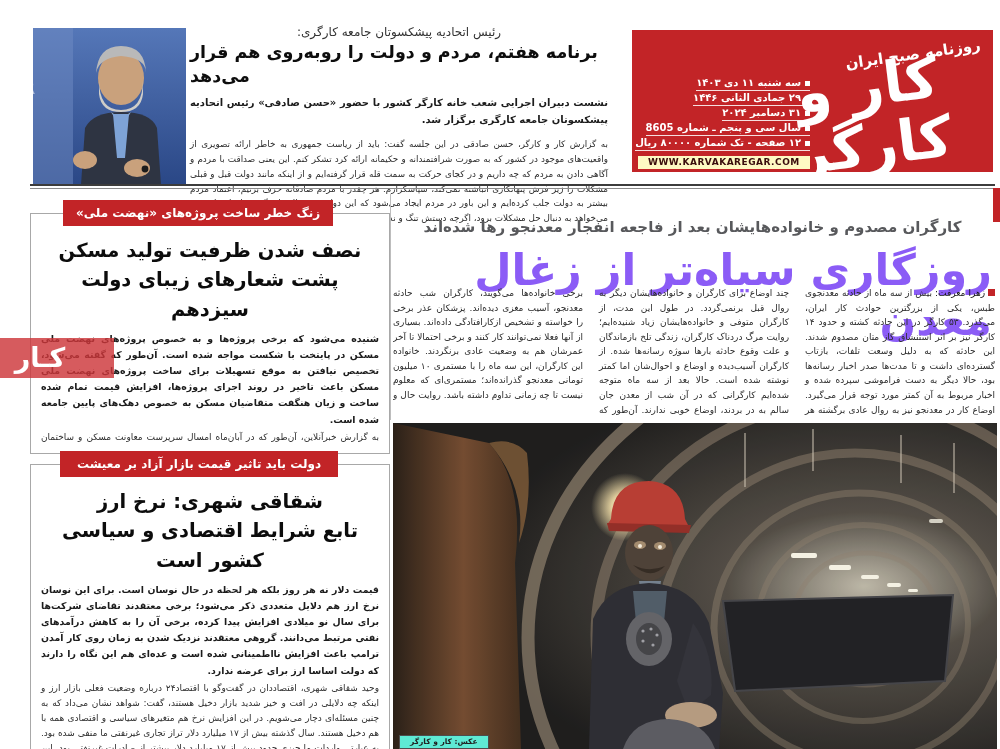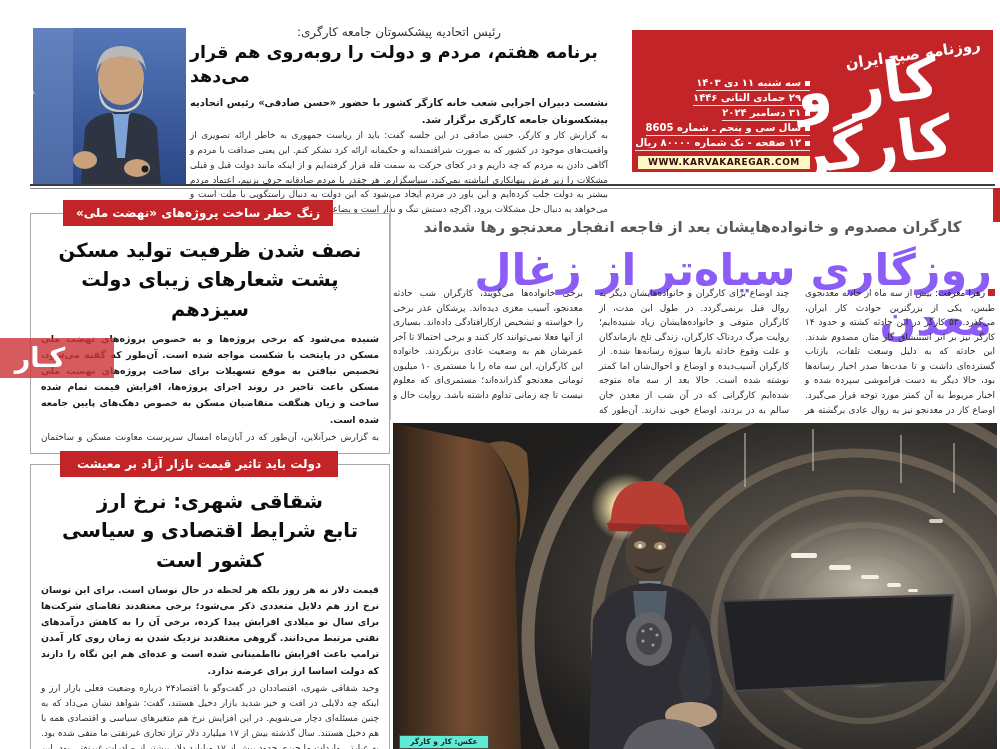--- a/index.html
+++ b/index.html
@@ -5,21 +5,21 @@
   html,body{margin:0;padding:0;}
   body{width:1000px;height:749px;overflow:hidden;background:#f4f4f2;
        font-family:"DejaVu Sans","Liberation Sans",sans-serif;}
   .page{position:relative;width:1000px;height:749px;background:#ffffff;overflow:hidden;}
 
   
   .top-photo{position:absolute;left:33px;top:28px;width:153px;height:157px;overflow:hidden;}
   .top-article{position:absolute;left:190px;top:25px;width:418px;height:162px;}
   .ta-kicker{text-align:center;font-size:12px;color:#333;margin:0 0 2px;}
   .ta-headline{text-align:left;font-size:17.5px;font-weight:bold;color:#0d0d0d;margin:0 0 6px;line-height:1.35;}
-  .ta-lead{font-size:10px;font-weight:bold;color:#1c1c1c;text-align:justify;margin:0 0 0;line-height:1.7;}
+  .ta-lead{font-size:10px;font-weight:bold;color:#1c1c1c;text-align:justify;margin:0 0 9px;line-height:1.7;}
   .ta-body{font-size:8.8px;color:#2b2b2b;text-align:justify;margin:0;line-height:1.68;}
   .ta-continue{font-size:10px;font-weight:bold;color:#111;text-align:left;margin-top:2px;}
 
   .masthead{position:absolute;left:632px;top:30px;width:361px;height:142px;background:#c22427;color:#fff;}
   .mast-tagline{position:absolute;right:14px;top:6px;font-size:15px;font-weight:bold;
                 transform:rotate(-8deg);transform-origin:right top;letter-spacing:1px;}
   .mast-logo{position:absolute;right:10px;top:26px;width:225px;text-align:center;font-size:57px;
              font-weight:bold;transform:rotate(-7deg);line-height:1.05;letter-spacing:2px;}
   .mast-dates{position:absolute;left:8px;top:46px;width:170px;}
   .mast-date-row{width:fit-content;margin-left:auto;margin-right:0;font-size:10px;font-weight:bold;

